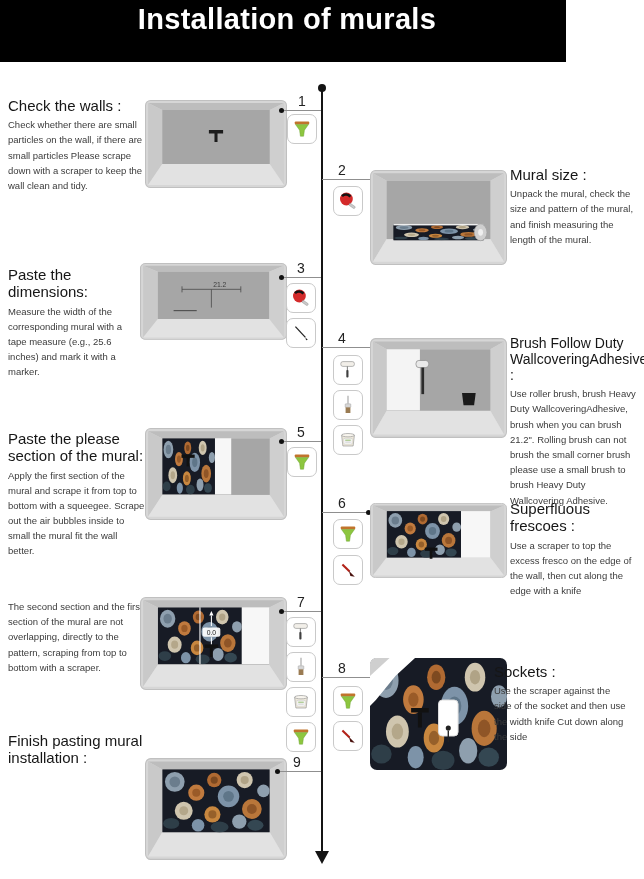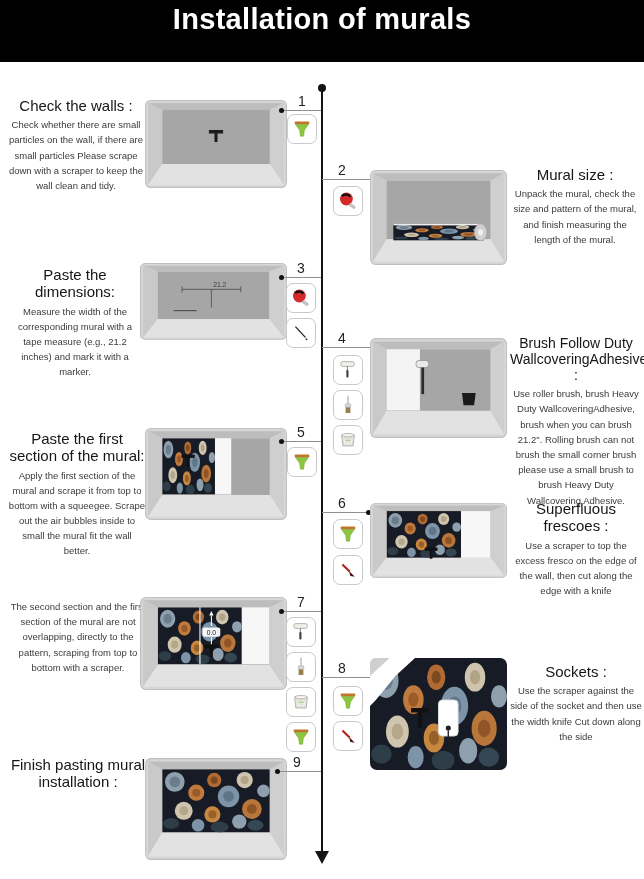--- a/index.html
+++ b/index.html
@@ -1,28 +1,28 @@
 <!DOCTYPE html>
 <html><head>
 <meta charset="utf-8">
 <style>
   html,body{margin:0;padding:0;background:#fff;}
   .canvas{position:relative;width:644px;height:879px;background:#ffffff;overflow:hidden;
           font-family:"Liberation Sans",sans-serif;}
   
-  .header{position:absolute;left:0;top:0;width:644px;height:62px;background:#000;color:#fff;text-align:center;}
+  .header{position:absolute;left:0;top:0;width:558px;height:62px;background:#000;color:#fff;text-align:center;padding-left:8px;}
   .header .t1{margin:3px 0 0;font-size:29px;font-weight:700;letter-spacing:.3px;}
   .header .t2{margin:1px 0 0;font-size:16px;font-weight:700;}
   
   .timeline{position:absolute;left:321px;top:89px;width:2px;height:764px;background:#141414;}
   .tl-dot{position:absolute;left:318px;top:84px;width:8px;height:8px;border-radius:50%;background:#141414;}
   .tl-arrow{position:absolute;left:315px;top:851px;width:0;height:0;
             border-left:7px solid transparent;border-right:7px solid transparent;border-top:13px solid #141414;}
   
-  .text-block{position:absolute;text-align:center;}
+  .text-block{position:absolute;}
   .step-title{margin:0 0 3px;font-size:15px;font-weight:400;color:#161616;line-height:1.15;}
   .step-body{margin:0;font-size:9.5px;color:#3b3b3b;line-height:1.6;}
   .num{position:absolute;font-size:14px;color:#222;text-align:center;}
   .connector{position:absolute;height:1px;background:#8f8f8f;}
   .dot{position:absolute;width:5px;height:5px;border-radius:50%;background:#111;}
   .tool{position:absolute;width:30px;height:30px;border:1px solid #c9c9c9;border-radius:7px;background:#fff;
         box-sizing:border-box;display:flex;align-items:center;justify-content:center;}
   .tool svg{width:24px;height:24px;display:block;}
   .img{position:absolute;display:block;}
 </style>
@@ -149,21 +149,21 @@
       <ellipse cx="113" cy="63" rx="2.5" ry="3.5" fill="#efefef"></ellipse>
     </g>
   </svg>
   <section class="text-block" style="left:510px;top:166px;width:130px">
     <h3 class="step-title">Mural size :</h3>
     <p class="step-body">Unpack the mural, check the size and pattern of the mural, and finish measuring the length of the mural.</p>
   </section>
 
   <section class="text-block" style="left:8px;top:266px;width:134px">
     <h3 class="step-title">Paste the dimensions:</h3>
-    <p class="step-body">Measure the width of the corresponding mural with a tape measure (e.g., 21.2 inches) and mark it with a marker.</p>
+    <p class="step-body">Measure the width of the corresponding mural with a tape measure (e.g., 25.6 inches) and mark it with a marker.</p>
   </section>
   <svg class="img" style="left:140px;top:263px" width="147" height="77" viewBox="0 0 140 76" preserveAspectRatio="none">
     <use href="#sym-room" width="140" height="76"></use>
     <g stroke="#4d4d4d" stroke-width="0.8">
       <line x1="40" y1="26" x2="96" y2="26"></line>
       <line x1="40" y1="23" x2="40" y2="29"></line>
       <line x1="96" y1="23" x2="96" y2="29"></line>
       <line x1="68" y1="26" x2="68" y2="44"></line>
       <line x1="32" y1="47" x2="54" y2="47" stroke-width="1.1"></line>
     </g>
@@ -209,21 +209,21 @@
       <rect x="52.5" y="29" width="2.8" height="26" fill="#2b2b2b"></rect>
     </g>
     <path d="M94 54 h14 l-1.6 12 h-10.8 z" fill="#1a1a1a"></path>
   </svg>
   <section class="text-block" style="left:510px;top:335px;width:132px">
     <h3 class="step-title" style="font-size:14px">Brush Follow Duty WallcoveringAdhesive :</h3>
     <p class="step-body">Use roller brush, brush Heavy Duty WallcoveringAdhesive, brush when you can brush 21.2". Rolling brush can not brush the small corner brush please use a small brush to brush Heavy Duty Wallcovering Adhesive.</p>
   </section>
 
   <section class="text-block" style="left:8px;top:430px;width:138px">
-    <h3 class="step-title">Paste the first section of the mural:</h3>
+    <h3 class="step-title">Paste the please section of the mural:</h3>
     <p class="step-body">Apply the first section of the mural and scrape it from top to bottom with a squeegee. Scrape out the air bubbles inside to small the mural fit the wall better.</p>
   </section>
   <svg class="img" style="left:145px;top:428px" width="142" height="92" viewBox="0 0 140 90" preserveAspectRatio="none">
     <use href="#sym-room" width="140" height="90"></use>
     <use href="#sym-floral" x="17" y="10" width="52" height="55"></use>
     <rect x="69" y="10" width="16" height="55" fill="#f7f7f7"></rect>
     <g>
         <rect x="36" y="26" width="13" height="3.2" fill="#111"></rect>
         <rect x="41" y="29" width="2.8" height="8.5" fill="#111"></rect>
       </g>
@@ -335,26 +335,26 @@
         <rect x="70" y="42" width="20" height="36" rx="4" fill="#ffffff" stroke="#dddddd"></rect>
         <circle cx="80" cy="70" r="2.6" fill="#222"></circle>
         <line x1="80" y1="72.5" x2="80" y2="84" stroke="#222" stroke-width="1.4"></line>
       </g>
       <g>
           <rect x="42" y="50" width="18" height="4.5" fill="#111"></rect>
           <rect x="49" y="54.5" width="4" height="15" fill="#111"></rect>
         </g>
     </g>
   </svg>
-  <section class="text-block" style="left:510px;top:663px;width:132px">
+  <section class="text-block" style="left:494px;top:663px;width:132px">
     <h3 class="step-title">Sockets :</h3>
     <p class="step-body">Use the scraper against the side of the socket and then use the width knife Cut down along the side</p>
   </section>
 
-  <section class="text-block" style="left:8px;top:756px;width:140px">
+  <section class="text-block" style="left:8px;top:732px;width:140px">
     <h3 class="step-title">Finish pasting mural installation :</h3>
   </section>
   <svg class="img" style="left:145px;top:758px" width="142" height="102" viewBox="0 0 140 100" preserveAspectRatio="none">
     <use href="#sym-room" width="140" height="100"></use>
     <use href="#sym-floral" x="17" y="11" width="106" height="62"></use>
   </svg>
   <div class="num" style="left:277px;top:754px;width:40px">9</div>
   <div class="connector" style="left:277px;top:771px;width:44px"></div>
   <div class="dot" style="left:275px;top:769px"></div>
 

